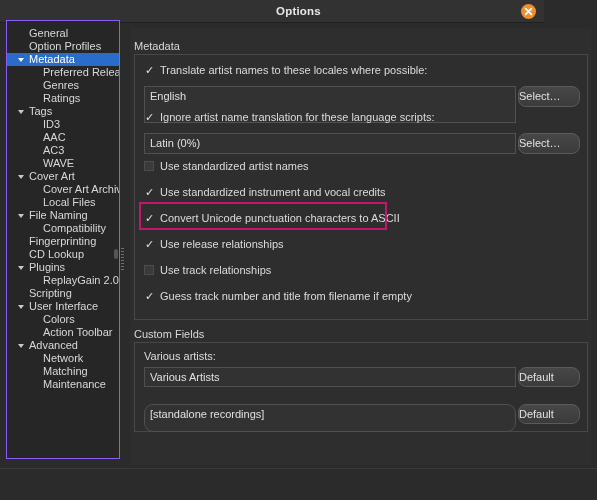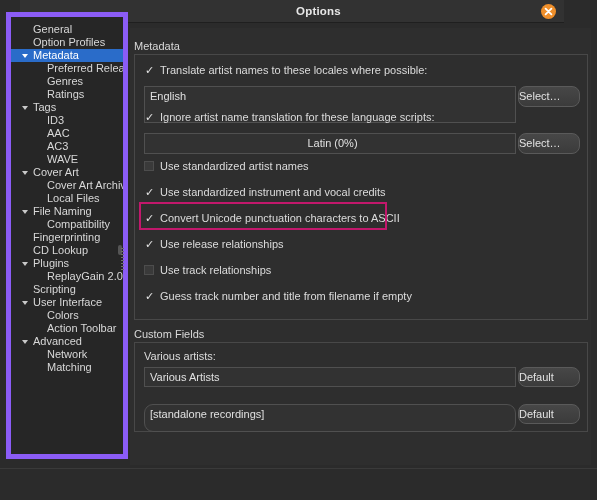--- a/index.html
+++ b/index.html
@@ -12,42 +12,41 @@
     color: #d6d6d6;
     -webkit-font-smoothing: antialiased;
   }
   #app { position: relative; width: 597px; height: 500px; }
 
   
   .titlebar {
     position: absolute; left: 0; top: 0; width: 544px; height: 22px;
     background: #323232;
     border-bottom: 1px solid #1f1f1f;
-    margin-left: 20px;
   }
   .titlebar .title {
     position: absolute; left: 0; top: 0; width: 597px;
     line-height: 22px; text-align: center;
     font-size: 11.5px; font-weight: bold; color: #e8e8e8;
     letter-spacing: .2px;
   }
   .close-btn {
     position: absolute; right: 8px; top: 4px;
     width: 15px; height: 15px; border-radius: 50%;
     background: #ef8f2b;
     cursor: pointer;
   }
   .close-btn svg { position: absolute; left: 3px; top: 3px; }
 
   
   .sidebar {
-    position: absolute; left: 6px; top: 12px;
+    position: absolute; left: 6px; top: 20px;
     width: 112px; height: 437px;
     background: #262626;
-    border: 5px solid #8b5cf6;
+    border: 1px solid #8b5cf6;
     overflow: hidden;
   }
   .tree { position: relative; padding-top: 6px; }
   .tree-item {
     position: relative;
     height: 13px; line-height: 13px;
     font-size: 11px; color: #d8d8d8;
     white-space: nowrap;
     cursor: default;
   }
@@ -254,20 +253,23 @@
         <div class="tree-item lvl0">
           <span class="twisty"></span>
           <span class="lbl">Advanced</span>
         </div>
         <div class="tree-item lvl1">
           <span class="lbl">Network</span>
         </div>
         <div class="tree-item lvl1">
           <span class="lbl">Matching</span>
         </div>
+        <div class="tree-item lvl1">
+          <span class="lbl">Maintenance</span>
+        </div>
       </div>
     <div class="sb-scroll"></div>
   </div>
 
   <div class="splitter">
     <i></i>
       <i></i>
       <i></i>
       <i></i>
       <i></i>
@@ -285,21 +287,21 @@
       <span class="chk">✓</span>
       <span class="ctext">Translate artist names to these locales where possible:</span>
     </div>
     <div class="tinput" style="left:14px; top:58px; width:372px; height:37px;">English</div>
     <div class="btn" style="left:388px; top:58px; width:62px; height:21px; line-height:19px;">Select…</div>
 
     <div class="cbrow" style="left:14px; top:81px;">
       <span class="chk">✓</span>
       <span class="ctext">Ignore artist name translation for these language scripts:</span>
     </div>
-    <div class="tinput" style="left:14px; top:105px; width:372px; height:21px;text-align:center;">Latin (0%)</div>
+    <div class="tinput" style="left:14px; top:105px; width:372px; height:21px;">Latin (0%)</div>
     <div class="btn" style="left:388px; top:105px; width:62px; height:21px; line-height:19px;">Select…</div>
 
     <div id="cblist">
         <div class="cbrow" style="left: 14px; top: 130px;">
           <span class="box"></span>
           <span class="ctext">Use standardized artist names</span>
         </div>
         <div class="cbrow" style="left: 14px; top: 156px;">
           <span class="chk">✓</span>
           <span class="ctext">Use standardized instrument and vocal credits</span>

